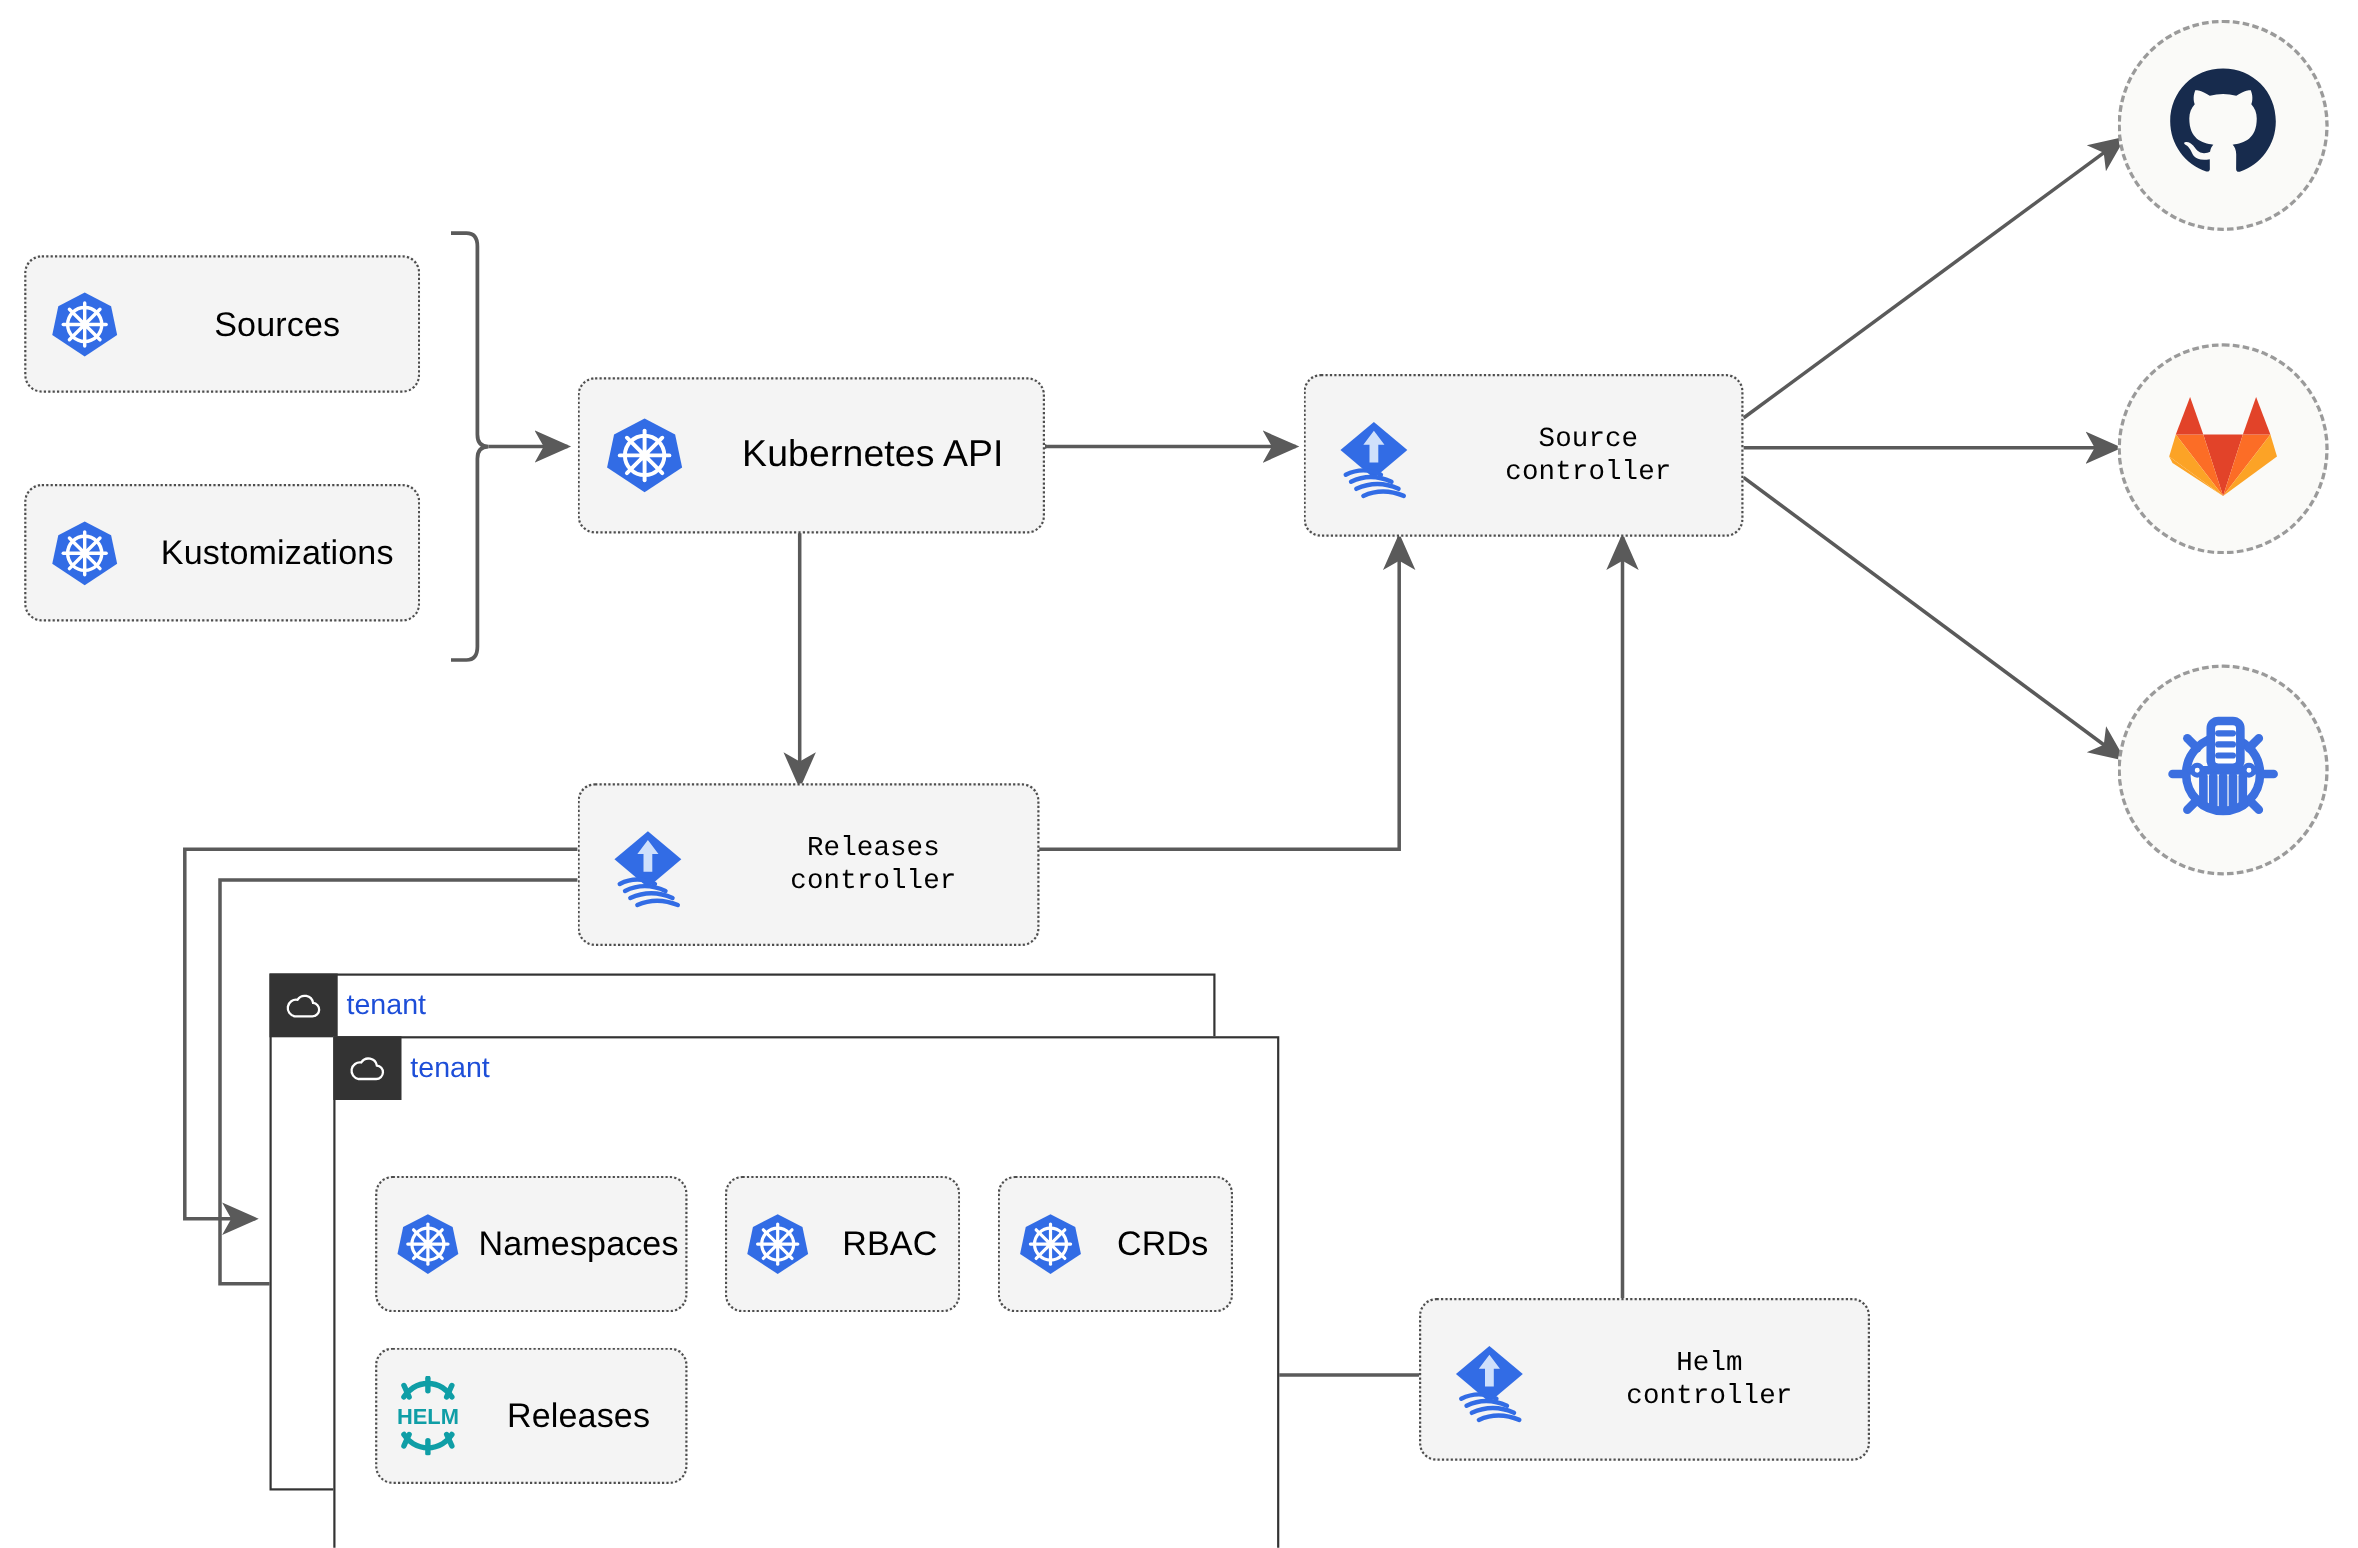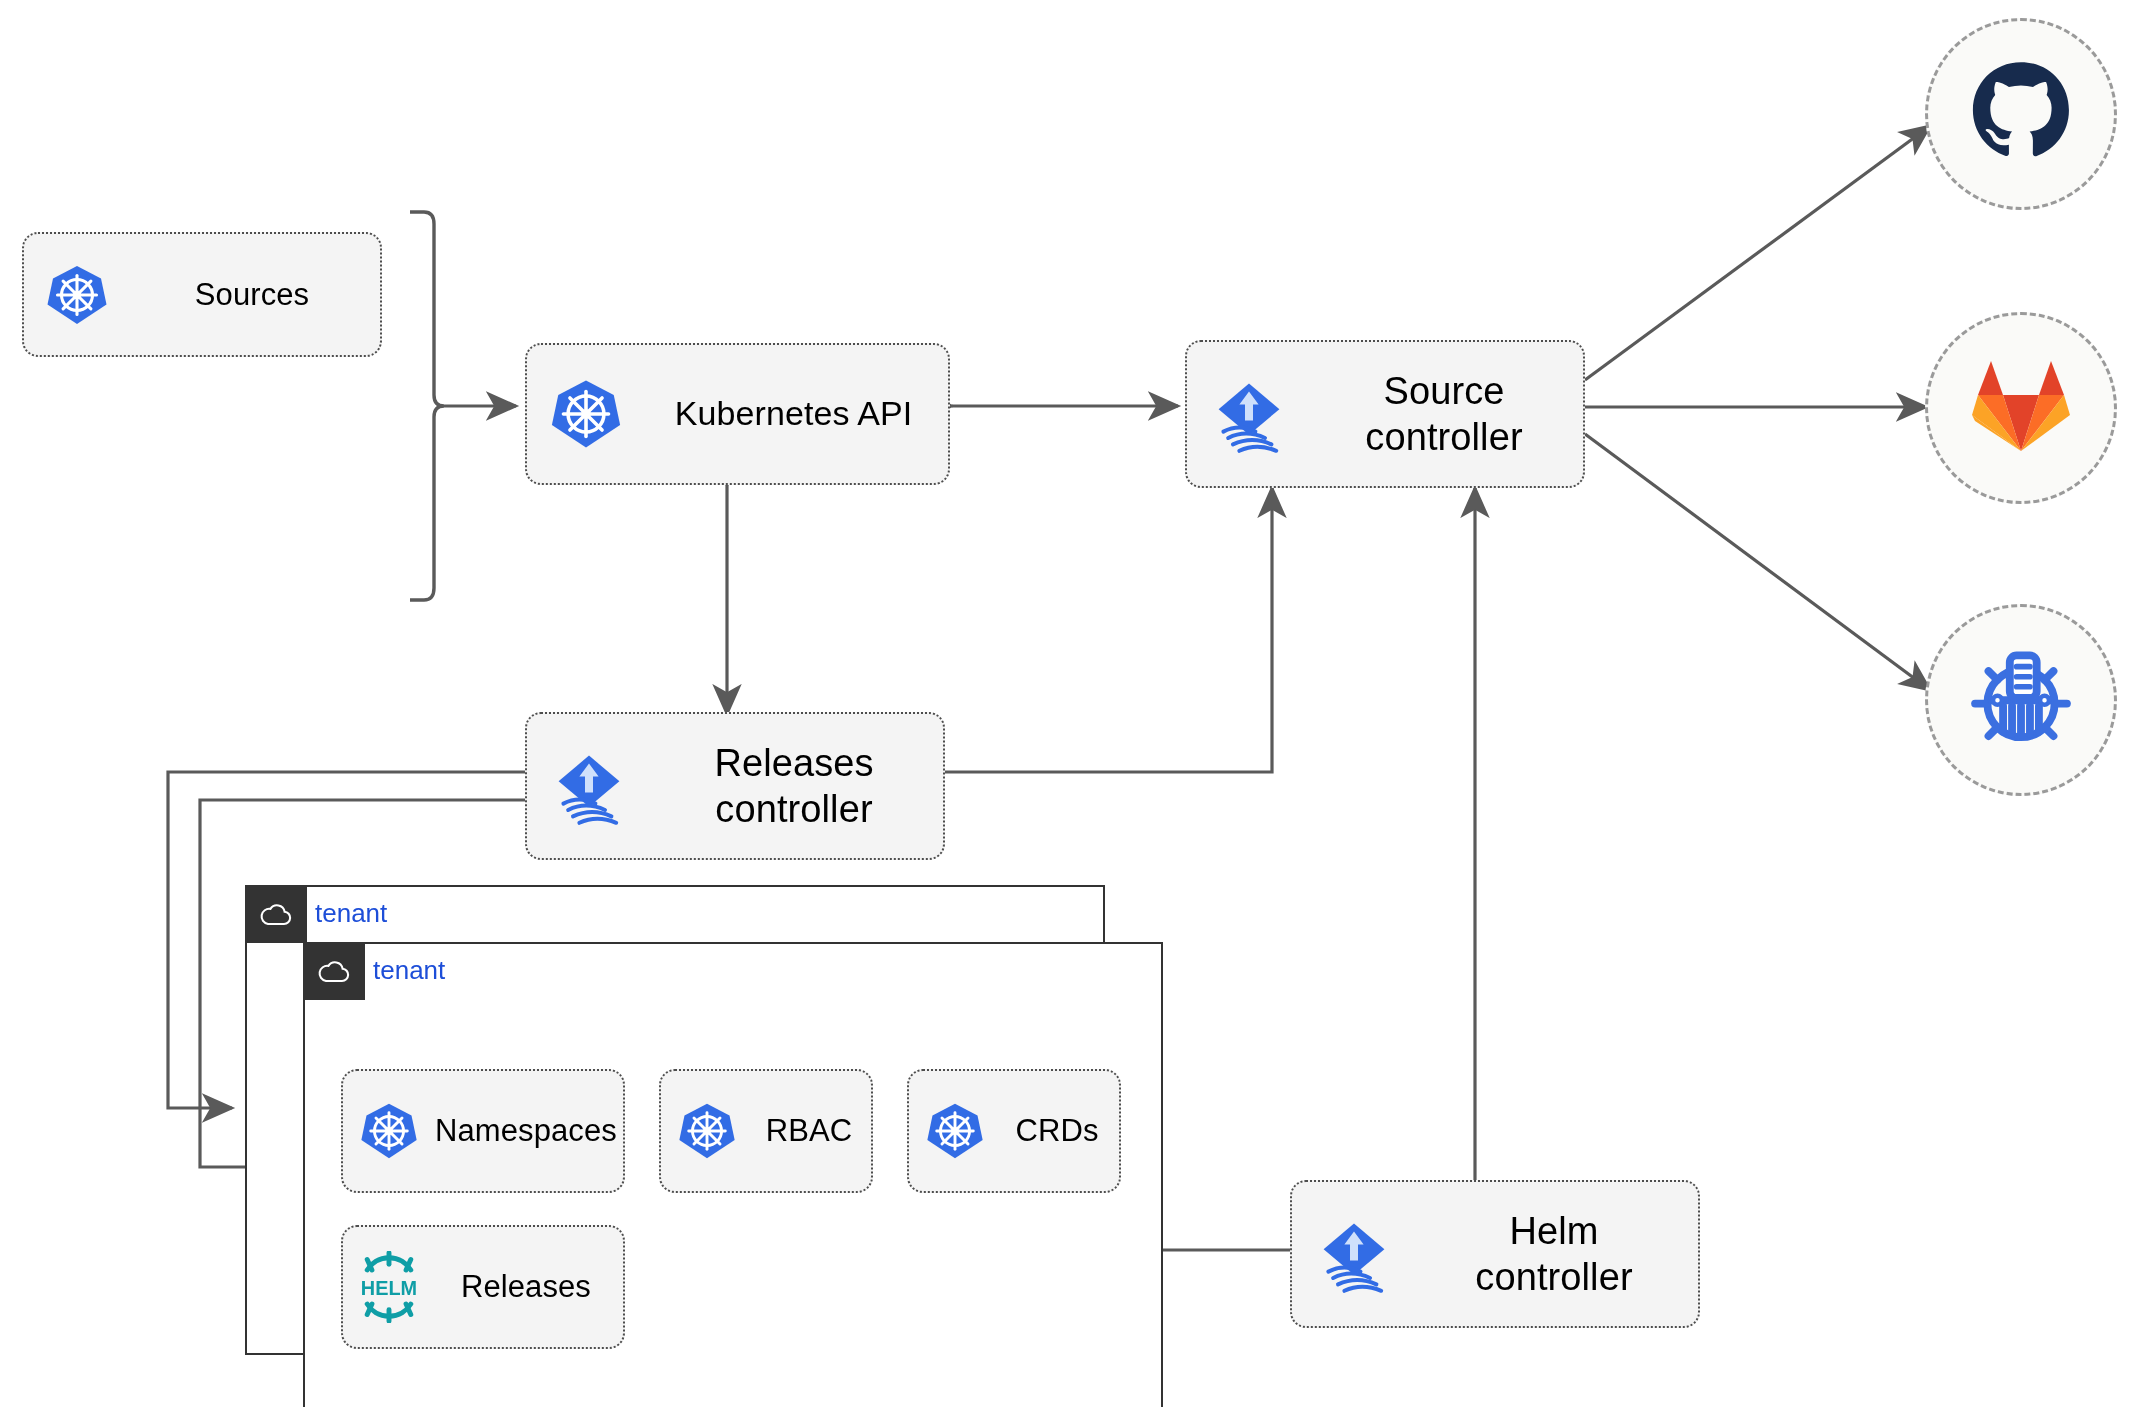--- a/index.html
+++ b/index.html
@@ -7,21 +7,21 @@
        font-family:"Liberation Sans","DejaVu Sans",sans-serif;color:#000;}
   .stage{position:absolute;left:0;top:0;width:1772px;height:1407px;}
   svg.edges{position:absolute;left:0;top:0;width:2144px;height:1407px;pointer-events:none;}
 
   
   .node{position:absolute;background:#f4f4f4;border:2.5px dotted #4d4d4d;
         border-radius:16px;display:flex;align-items:center;box-sizing:border-box;}
   .node .ico{flex:0 0 auto;display:flex;align-items:center;justify-content:center;}
   .node .lbl{flex:1 1 auto;text-align:center;font-size:31px;line-height:1.22;color:#000;
              letter-spacing:.1px;padding-right:6px;}
-  .node.two-line .lbl{font-size:38px;}
+  .node.two-line .lbl{font-size:25px;font-family:Liberation Mono, monospace;}
 
   
   .circ{position:absolute;border:3px dashed #9a9a9a;border-radius:50%;
         background:#fafaf8;display:flex;align-items:center;justify-content:center;
         box-sizing:border-box;}
 
   
   .tenant{position:absolute;background:#ffffff;border:2.5px solid #333333;box-sizing:border-box;}
   .tenant .tab{position:absolute;left:-2.5px;top:-2.5px;height:58px;width:62px;background:#333333;
                display:flex;align-items:center;justify-content:center;}
@@ -90,20 +90,42 @@
             <line x1="32" y1="32" x2="18.1" y2="45.9"></line>
             <line x1="32" y1="32" x2="12.5" y2="32"></line>
             <line x1="32" y1="32" x2="18.1" y2="18.1"></line>
           </g>
         </g>
       </svg>
     </span>
     <span class="lbl">Sources</span>
   </div>
 
+  <div class="node" style="left:22px;top:440px;width:360px;height:125px;">
+    <span class="ico" style="width:106px;">
+      <svg width="64" height="64" viewBox="0 0 64 64">
+        <polygon points="32,3 56,15.5 61.5,41.5 32,61 2.5,41.5 8,15.5" fill="#326CE5"></polygon>
+        <g fill="#fff">
+          <circle cx="32" cy="32" r="4.2"></circle>
+          <g stroke="#fff" stroke-width="3.1" fill="none" stroke-linecap="round">
+            <circle cx="32" cy="32" r="15.5"></circle>
+            <line x1="32" y1="32" x2="32" y2="12.5"></line>
+            <line x1="32" y1="32" x2="45.9" y2="18.1"></line>
+            <line x1="32" y1="32" x2="51.5" y2="32"></line>
+            <line x1="32" y1="32" x2="45.9" y2="45.9"></line>
+            <line x1="32" y1="32" x2="32" y2="51.5"></line>
+            <line x1="32" y1="32" x2="18.1" y2="45.9"></line>
+            <line x1="32" y1="32" x2="12.5" y2="32"></line>
+            <line x1="32" y1="32" x2="18.1" y2="18.1"></line>
+          </g>
+        </g>
+      </svg>
+    </span>
+    <span class="lbl">Kustomizations</span>
+  </div>
 
   <div class="node" style="left:525px;top:343px;width:425px;height:142px;align-items:center;">
     <span class="ico" style="width:118px;">
       <svg width="74" height="74" viewBox="0 0 64 64">
         <polygon points="32,3 56,15.5 61.5,41.5 32,61 2.5,41.5 8,15.5" fill="#326CE5"></polygon>
         <g fill="#fff">
           <circle cx="32" cy="32" r="4.2"></circle>
           <g stroke="#fff" stroke-width="3.1" fill="none" stroke-linecap="round">
             <circle cx="32" cy="32" r="15.5"></circle>
             <line x1="32" y1="32" x2="32" y2="12.5"></line>

